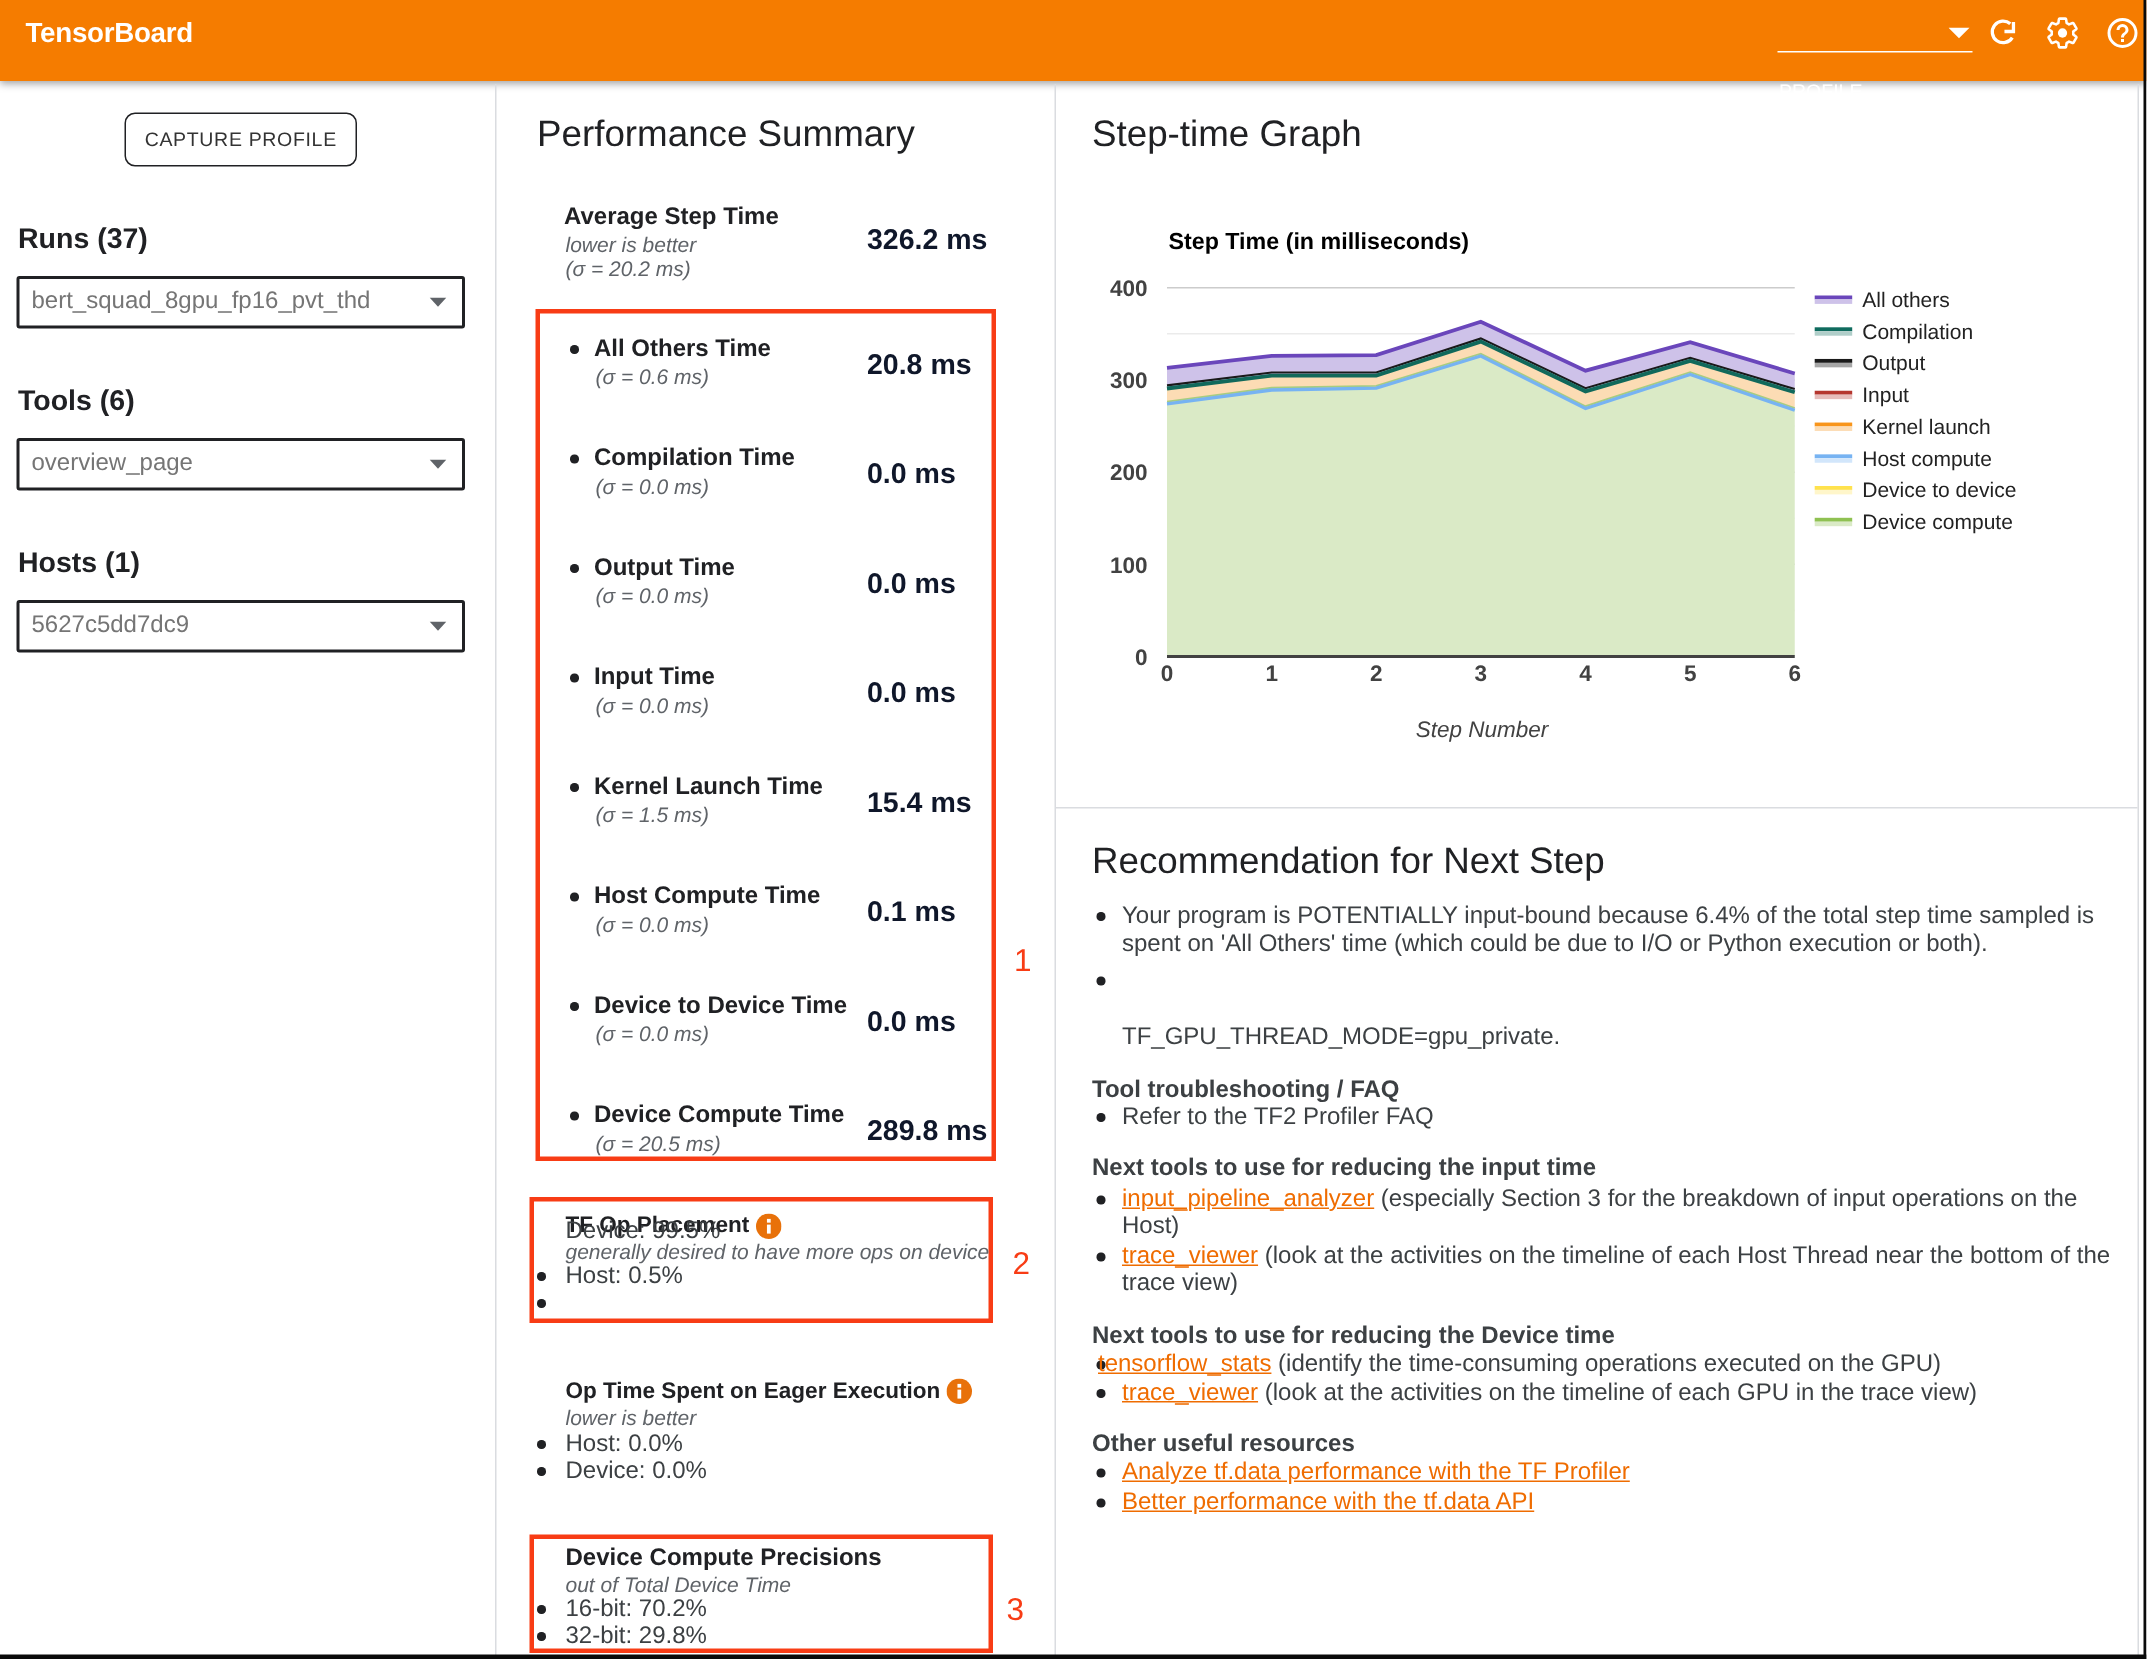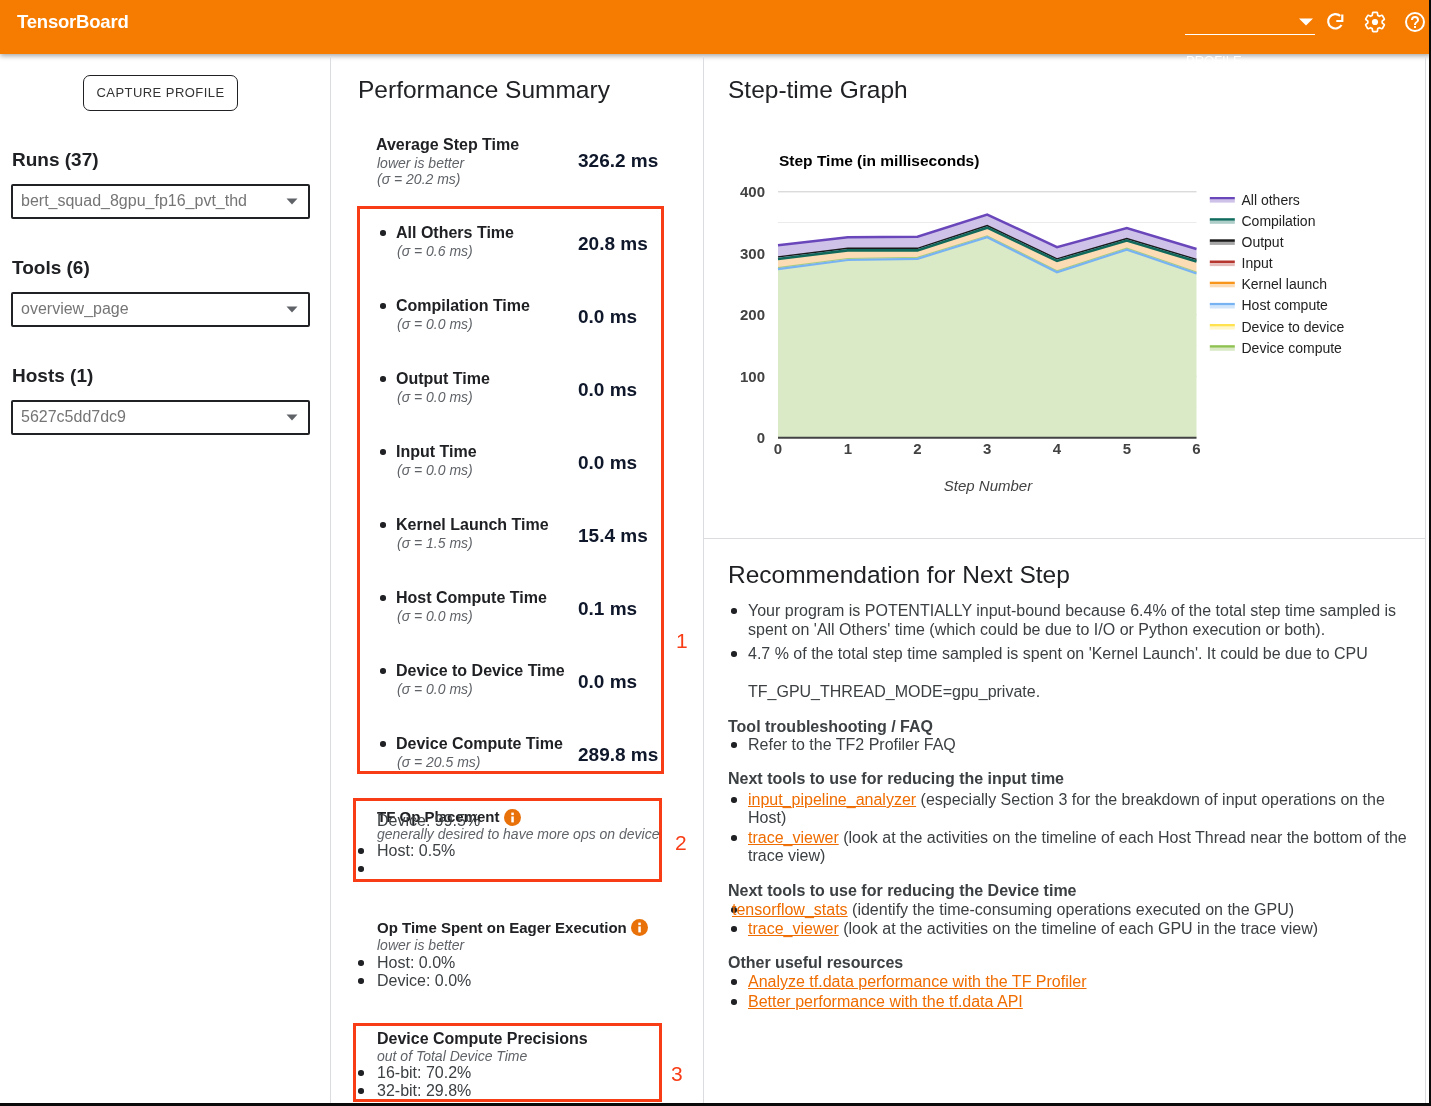--- a/index.html
+++ b/index.html
@@ -211,21 +211,20 @@
 <text x="537.5" y="275.5" font-size="14" fill="#222">Device to device</text>
 <rect x="505.8" y="289.2" width="25" height="2.6" fill="#8fc152"></rect>
 <rect x="505.8" y="291.8" width="25" height="3" fill="#daeac6"></rect>
 <text x="537.5" y="296.7" font-size="14" fill="#222">Device compute</text>
 </svg>
 
 <div class="dot" style="left:731px;top:608px;"></div>
 <div class="abs body15" style="left:748px;top:602px;">Your program is POTENTIALLY input-bound because 6.4% of the total step time sampled is</div>
 <div class="abs body15" style="left:748px;top:621px;">spent on 'All Others' time (which could be due to I/O or Python execution or both).</div>
 <div class="dot" style="left:731px;top:651px;"></div>
-<div class="abs body15" style="left:748px;top:645px;">4.7 % of the total step time sampled is spent on 'Kernel Launch'. It could be due to CPU</div>
 <div class="abs body15" style="left:748px;top:683px;">TF_GPU_THREAD_MODE=gpu_private.</div>
 <div class="abs body15" style="left:728px;top:718px;font-weight:bold;">Tool troubleshooting / FAQ</div>
 <div class="dot" style="left:731px;top:742px;"></div>
 <div class="abs body15" style="left:748px;top:736px;">Refer to the TF2 Profiler FAQ</div>
 <div class="abs body15" style="left:728px;top:770px;font-weight:bold;">Next tools to use for reducing the input time</div>
 <div class="dot" style="left:731px;top:797px;"></div>
 <div class="abs body15" style="left:748px;top:791px;"><span class="link">input_pipeline_analyzer</span> (especially Section 3 for the breakdown of input operations on the</div>
 <div class="abs body15" style="left:748px;top:809px;">Host)</div>
 <div class="dot" style="left:731px;top:835px;"></div>
 <div class="abs body15" style="left:748px;top:829px;"><span class="link">trace_viewer</span> (look at the activities on the timeline of each Host Thread near the bottom of the</div>

